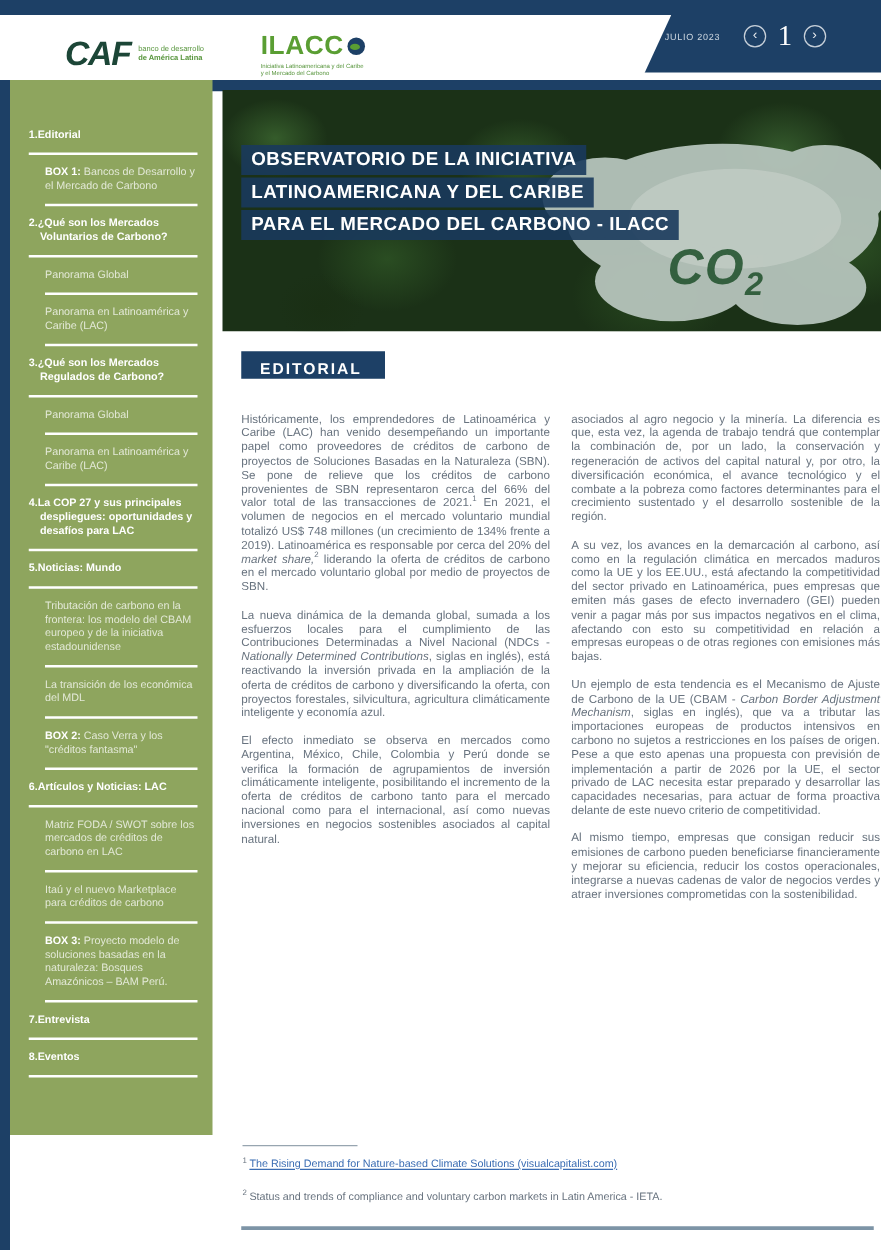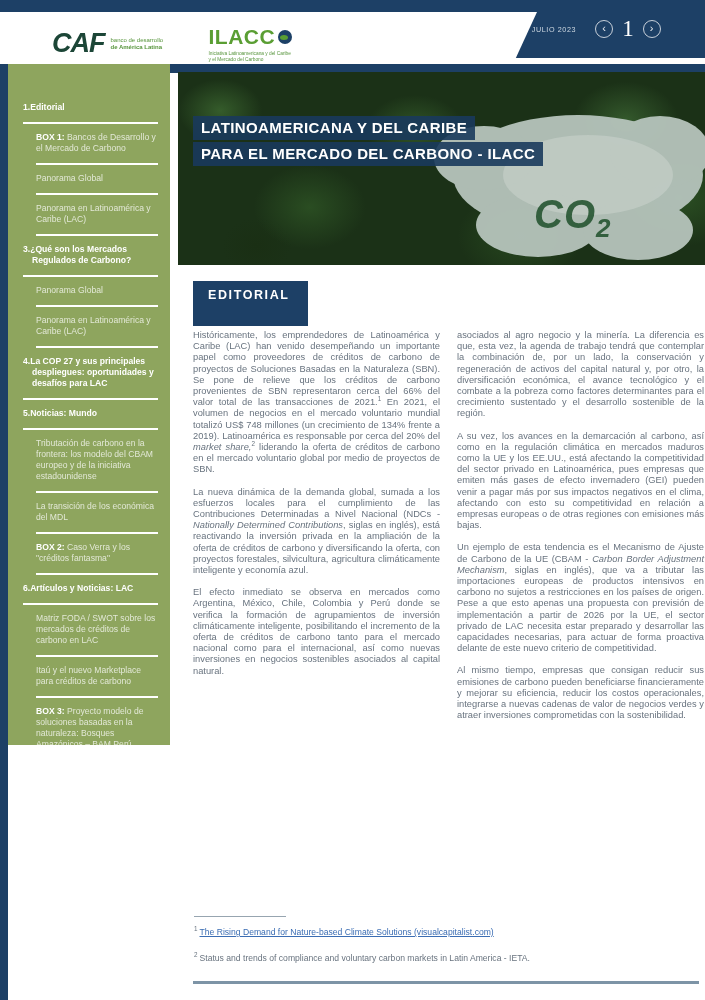--- a/index.html
+++ b/index.html
@@ -36,21 +36,21 @@
   .vdiv { width:1px; height:12px; background:rgba(255,255,255,0.55); }
   .pager { display:flex; align-items:center; gap:9px; margin-left:6px; }
   .nav-circle {
     width:18px; height:18px; border-radius:50%; border:1.4px solid rgba(255,255,255,0.75);
     color:rgba(255,255,255,0.9); font-size:11px; line-height:15px; text-align:center; cursor:pointer;
   }
   .page-num { font-family:"Liberation Serif", serif; font-size:23px; color:#ffffff; }
   
   .left-edge { position:absolute; left:0; top:64px; width:8px; height:936px; background:var(--navy,#1d4066); }
   .sidebar {
-    position:absolute; left:8px; top:64px; width:162px; height:681px;
+    position:absolute; left:8px; top:64px; width:162px; height:844px;
     background:var(--green,#8ea55e); padding:30px 12px 0 15px;
   }
   .nav-item {
     color:rgba(255,255,255,0.75); font-size:8.6px; line-height:11px;
     padding:8px 0 9px 0; border-bottom:2px solid #ffffff; cursor:pointer;
   }
   .nav-item.header { color:#ffffff; font-weight:bold; padding-left:9px; text-indent:-9px; }
   .nav-item.sub, .nav-item.box { margin-left:13px; }
   .nav-prefix { color:#ffffff; font-weight:bold; }
   
@@ -74,21 +74,21 @@
   }
   .co2-label sub { font-size:26px; }
   .hero-title { position:absolute; left:15px; top:44px; }
   .hero-title .line {
     display:table; color:#ffffff; font-weight:bold; font-size:15px; letter-spacing:0.4px;
     background:rgba(26,58,92,0.90); padding:3px 8px 4px 8px; margin-bottom:2px; white-space:nowrap;
   }
   
   .editorial-badge {
     position:absolute; left:193px; top:281px; background:var(--navy,#1d4066); color:#ffffff;
-    font-weight:bold; font-size:12.5px; letter-spacing:1.6px; padding:7px 18px 24px 15px;
+    font-weight:bold; font-size:12.5px; letter-spacing:1.6px; padding:7px 18px 1px 15px;
   }
   .columns { position:absolute; left:193px; top:330px; width:512px; display:flex; gap:17px; }
   .col { width:247px; }
   .col p {
     font-size:9.3px; line-height:11.2px; text-align:justify;
     color:var(--body,#68737f); margin-bottom:11px;
   }
   .col p .it { font-style:italic; }
   .col p sup { font-size:6.3px; line-height:0; }
   
@@ -140,20 +140,21 @@
         <span>y el Mercado del Carbono</span>
       </div>
     </div>
   </div>
   <div class="header-strip"></div>
 
   <div class="left-edge"></div>
   <nav class="sidebar">
       <div class="nav-item header">1.Editorial</div>
       <div class="nav-item box"><span class="nav-prefix">BOX 1: </span>Bancos de Desarrollo y el Mercado de Carbono</div>
+      <div class="nav-item header">2.¿Qué son los Mercados Voluntarios de Carbono?</div>
       <div class="nav-item sub">Panorama Global</div>
       <div class="nav-item sub">Panorama en Latinoamérica y Caribe (LAC)</div>
       <div class="nav-item header">3.¿Qué son los Mercados Regulados de Carbono?</div>
       <div class="nav-item sub">Panorama Global</div>
       <div class="nav-item sub">Panorama en Latinoamérica y Caribe (LAC)</div>
       <div class="nav-item header">4.La COP 27 y sus principales despliegues: oportunidades y desafíos para LAC</div>
       <div class="nav-item header">5.Noticias: Mundo</div>
       <div class="nav-item sub">Tributación de carbono en la frontera: los modelo del CBAM europeo y de la iniciativa estadounidense</div>
       <div class="nav-item sub">La transición de los económica del MDL</div>
       <div class="nav-item box"><span class="nav-prefix">BOX 2: </span>Caso Verra y los "créditos fantasma"</div>
@@ -171,20 +172,21 @@
         <ellipse cx="160" cy="95" rx="125" ry="60"></ellipse>
         <ellipse cx="66" cy="78" rx="50" ry="32"></ellipse>
         <ellipse cx="242" cy="72" rx="50" ry="36"></ellipse>
         <ellipse cx="120" cy="145" rx="62" ry="32"></ellipse>
         <ellipse cx="220" cy="150" rx="55" ry="30"></ellipse>
       </g>
       <ellipse cx="170" cy="95" rx="85" ry="40" fill="#cdd6d0" opacity="0.5"></ellipse>
     </svg>
     <div class="co2-label"><span>CO</span><sub>2</sub></div>
     <div class="hero-title">
+      <span class="line">OBSERVATORIO DE LA INICIATIVA</span>
       <span class="line">LATINOAMERICANA Y DEL CARIBE</span>
       <span class="line">PARA EL MERCADO DEL CARBONO - ILACC</span>
     </div>
   </div>
 
   <div class="editorial-badge">EDITORIAL</div>
   <div class="columns">
     <div class="col">
         <p><span>Históricamente, los emprendedores de Latinoamérica y Caribe (LAC) han venido desempeñando un importante papel como proveedores de créditos de carbono de proyectos de Soluciones Basadas en la Naturaleza (SBN). Se pone de relieve que los créditos de carbono provenientes de SBN representaron cerca del 66% del valor total de las transacciones de 2021.</span><sup>1</sup><span> En 2021, el volumen de negocios en el mercado voluntario mundial totalizó US$ 748 millones (un crecimiento de 134% frente a 2019). Latinoamérica es responsable por cerca del 20% del </span><span class="it">market share,</span><sup>2</sup><span> liderando la oferta de créditos de carbono en el mercado voluntario global por medio de proyectos de SBN.</span></p>
         <p><span>La nueva dinámica de la demanda global, sumada a los esfuerzos locales para el cumplimiento de las Contribuciones Determinadas a Nivel Nacional (NDCs - </span><span class="it">Nationally Determined Contributions</span><span>, siglas en inglés), está reactivando la inversión privada en la ampliación de la oferta de créditos de carbono y diversificando la oferta, con proyectos forestales, silvicultura, agricultura climáticamente inteligente y economía azul.</span></p>

